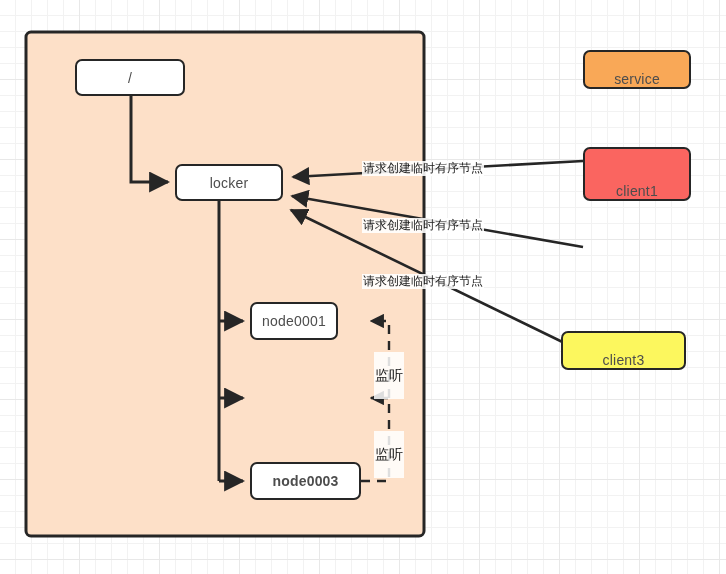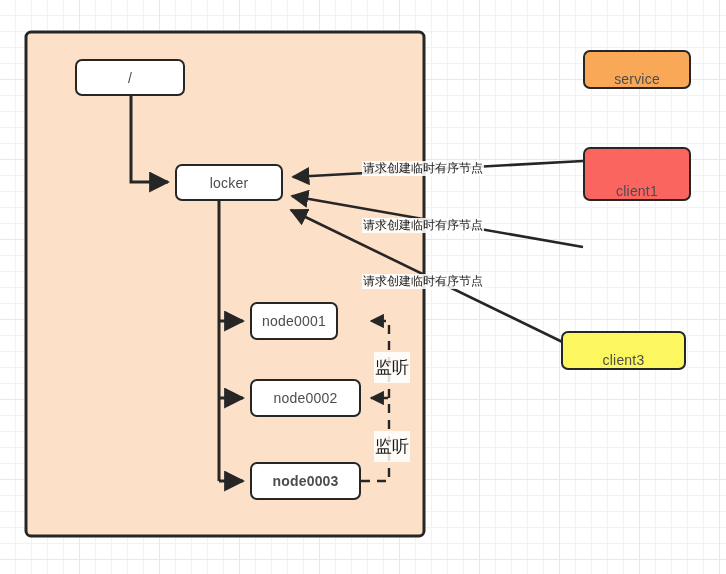--- a/index.html
+++ b/index.html
@@ -61,26 +61,26 @@
     position: absolute;
     font-size: 12px;
     color: #1a1a1a;
     background: rgba(255,255,255,0.88);
     white-space: nowrap;
     line-height: 15px;
     padding: 0 1px;
   }
   .watch-label {
     position: absolute;
-    font-size: 17px;
+    font-size: 14px;
     color: #1a1a1a;
     background: rgba(255,255,255,0.85);
     white-space: nowrap;
     line-height: 15px;
-    padding: 8px 1px;
+    padding: 16px 1px;
   }
 </style>
 </head>
 <body>
 
 <div id="canvas">
 
   <svg id="svg-layer" viewBox="0 0 726 574" xmlns="http://www.w3.org/2000/svg">
     <defs>
       <marker id="arrow" viewBox="0 0 10 10" refX="9" refY="5" markerWidth="7" markerHeight="7" orient="auto-start-reverse">
@@ -118,23 +118,20 @@
   </div>
 
   <div class="node-box" style="left:175px; top:164px; width:108px; height:37px;align-items:center;">
     <span>locker</span>
   </div>
 
   <div class="node-box" style="left:250px; top:302px; width:88px; height:38px;">
     <span>node0001</span>
   </div>
 
-  <div class="node-box" style="left:250px; top:379px; width:111px; height:38px;">
-    <span>node0002</span>
-  </div>
 
   <div class="node-box" style="left:250px; top:462px; width:111px; height:38px;font-weight:bold;">
     <span>node0003</span>
   </div>
 
   <div class="client-box" style="left:583px; top:50px; width:108px; height:39px; background:#f9a857;">
     <span>service</span>
   </div>
 
   <div class="client-box" style="left:583px; top:147px; width:108px; height:54px; background:#fa6560;">

